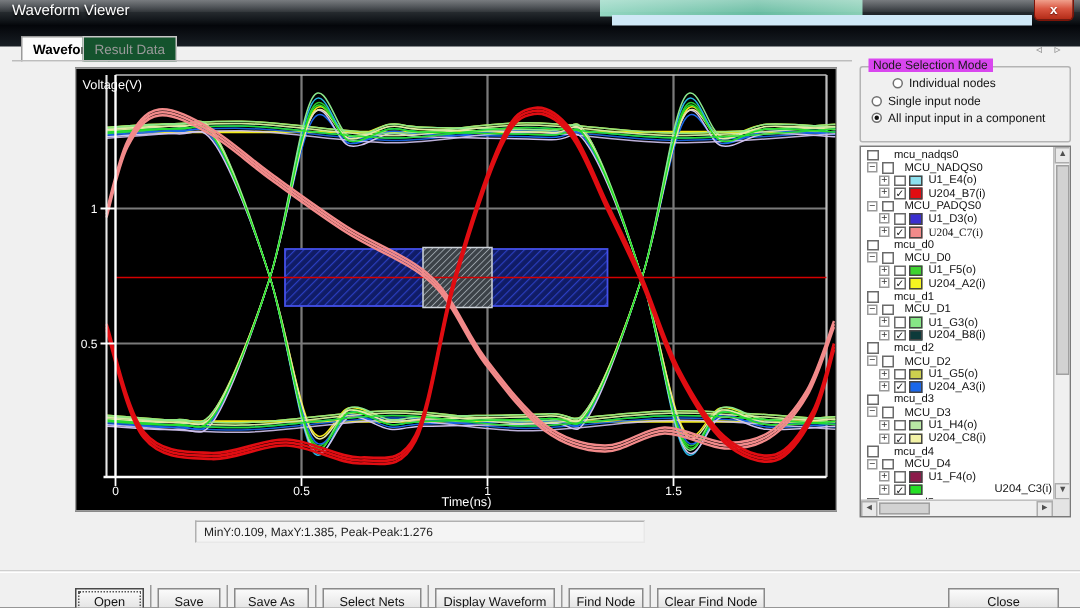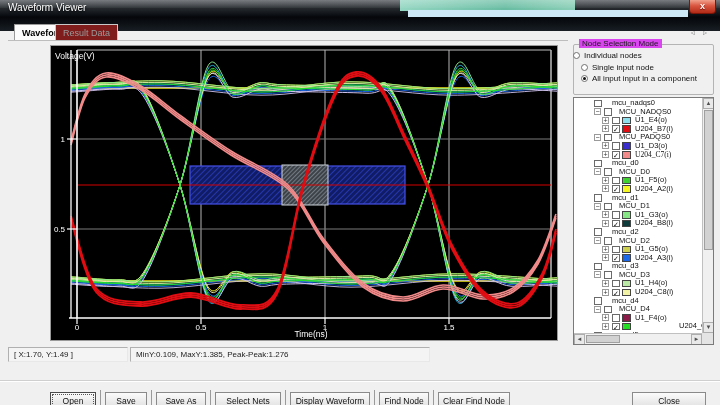--- a/index.html
+++ b/index.html
@@ -18,21 +18,21 @@
   #window-title { position:absolute; left:8px; top:2px; color:#ffffff; font-size:10px;
     text-shadow:0 1px 2px #000; }
   #close-btn { position:absolute; right:4px; top:0; width:27px; height:14px;
     background:linear-gradient(#f0a08c,#d95540 45%,#b22a16); border:1px solid #7c1408;
     border-top:none; border-radius:0 0 4px 4px; color:#fff; font-size:9px; line-height:13px;
     text-align:center; font-weight:bold; text-shadow:0 1px 1px #60100a; }
 
   
   #tabbar { position:absolute; left:8px; top:24px; width:704px; height:17px; }
   .tab { position:absolute; top:0; height:17px; font-size:9px; line-height:16px;
-    padding:0 7px; border:1px solid #c8c8c8; border-bottom:none; background:#7f1d1d; }
+    padding:0 7px; border:1px solid #c8c8c8; border-bottom:none; background:#14532d; }
   .tab.active { background:#fcfcfc; color:#000; font-weight:bold; border-color:#9a9a9a; }
   .tab.inactive { color:#9a9a9a; }
   #tab-underline { position:absolute; left:8px; top:40px; width:560px; height:1px; background:#bdbdbd; }
   #tab-arrows { position:absolute; right:10px; top:28px; color:#8a8a8a; font-size:8px; letter-spacing:3px; }
 
   
   #plot-frame { position:absolute; left:50px; top:45px; width:508px; height:296px;
     border:1px solid #9a9a9a; background:#000; }
   #wave-svg { position:absolute; left:0; top:0; }
 
@@ -51,21 +51,21 @@
   .radio-row { position:absolute; left:7px; height:11px; font-size:8px; line-height:10px;
     color:#111; white-space:nowrap; }
   .radio-circle { display:inline-block; width:7px; height:7px; border:1px solid #707070;
     border-radius:50%; background:#fff; margin-right:4px; vertical-align:-1px; position:relative; }
   .radio-circle.sel::after { content:""; position:absolute; left:1px; top:1px; width:3px; height:3px;
     border-radius:50%; background:#111; }
 
   
   #tree { position:absolute; left:573px; top:97px; width:141px; height:248px;
     background:#fff; border:1px solid #7a7a7a; overflow:hidden; }
-  #tree-rows { position:absolute; left:16px; top:1px; width:128px; height:234px; overflow:hidden; }
+  #tree-rows { position:absolute; left:0; top:1px; width:128px; height:234px; overflow:hidden; }
   .trow { position:relative; height:8.6px; white-space:nowrap; }
   .t-exp { position:absolute; top:0.5px; width:7px; height:7px; border:1px solid #9a9a9a;
     background:#fff; font-size:7px; line-height:5px; text-align:center; color:#333; }
   .t-cb { position:absolute; top:0.5px; width:7.5px; height:7.5px; border:1px solid #6a6a6a;
     background:#fff; font-size:7px; line-height:7px; text-align:center; color:#111; }
   .t-sw { position:absolute; top:0.5px; width:9px; height:7.5px; border:1px solid #444; }
   .t-label { position:absolute; top:0; font-size:7.5px; line-height:8.6px; color:#111; }
   
   .sb { position:absolute; background:#f0f0f0; }
   #vscroll { right:0; top:0; width:11px; height:235px; border-left:1px solid #c0c0c0; }
@@ -184,27 +184,26 @@
         <text x="260" y="291" fill="#ffffff" font-size="8.5" text-anchor="middle" font-family="Liberation Sans, sans-serif">Time(ns)</text>
         <text x="26" y="284" fill="#ffffff" font-size="8" text-anchor="middle" font-family="Liberation Sans, sans-serif">0</text>
         <text x="150" y="284" fill="#ffffff" font-size="8" text-anchor="middle" font-family="Liberation Sans, sans-serif">0.5</text>
         <text x="274" y="284" fill="#ffffff" font-size="8" text-anchor="middle" font-family="Liberation Sans, sans-serif">1</text>
         <text x="398" y="284" fill="#ffffff" font-size="8" text-anchor="middle" font-family="Liberation Sans, sans-serif">1.5</text>
         <text x="14" y="96" fill="#ffffff" font-size="8" text-anchor="end" font-family="Liberation Sans, sans-serif">1</text>
         <text x="14" y="186" fill="#ffffff" font-size="8" text-anchor="end" font-family="Liberation Sans, sans-serif">0.5</text>
       </svg>
   </div>
 
-  <div class="status-field" id="status-cursor">[ X:1.70, Y:1.49 ]</div>
   <div class="status-field" id="status-stats">MinY:0.109, MaxY:1.385, Peak-Peak:1.276</div>
 
   <div id="groupbox"></div>
   <div id="groupbox-legend">Node Selection Mode</div>
   <div id="radio-list">
-      <div class="radio-row" style="left: 573px; top: 51px; position: absolute;"><span class="radio-circle"></span><span>Individual nodes</span></div>
+      <div class="radio-row" style="left: 595px; top: 51px; position: absolute;"><span class="radio-circle"></span><span>Individual nodes</span></div>
       <div class="radio-row" style="left: 581px; top: 62.5px; position: absolute;"><span class="radio-circle"></span><span>Single input node</span></div>
       <div class="radio-row" style="left: 581px; top: 74px; position: absolute;"><span class="radio-circle sel"></span><span>All input input in a component</span></div>
     </div>
 
   <div id="tree">
     <div id="tree-rows">
         <div class="trow">
           <div class="t-cb" style="left: 4px;"></div>
           <div class="t-label" style="left: 22px;">mcu_nadqs0</div>
         </div>

